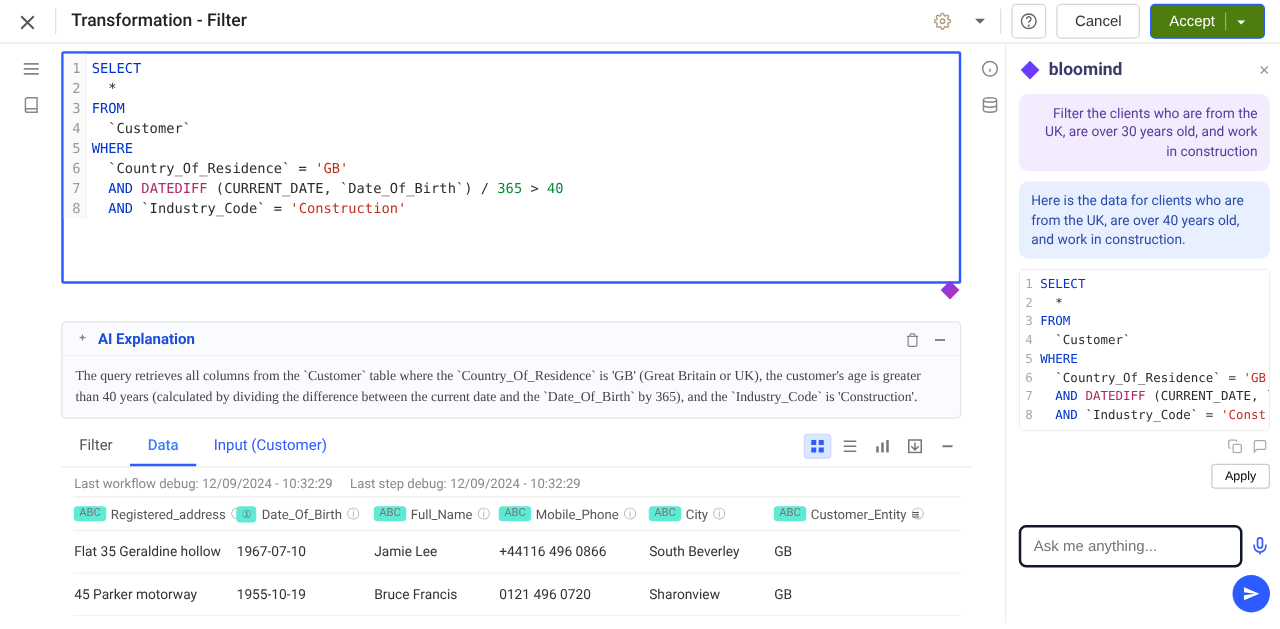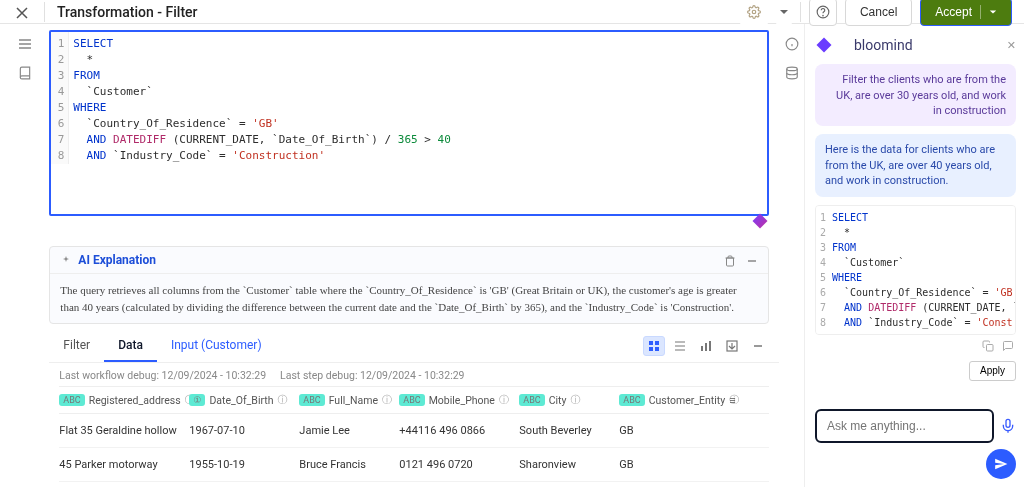--- a/index.html
+++ b/index.html
@@ -1,19 +1,19 @@
 <!DOCTYPE html>
 <html><head>
 <meta charset="utf-8">
 <style>
 * { margin: 0; padding: 0; box-sizing: border-box; }
 body { font-family: -apple-system, BlinkMacSystemFont, "Segoe UI", Roboto, Arial, sans-serif; font-size: 12px; color: #2d2d2d; background: #fff; width: 1024px; height: 503px; overflow: hidden; }
 
 
-.header { display: flex; align-items: center; justify-content: space-between; height: 24px; padding: 0 12px; border-bottom: 1px solid #e5e5e5; }
+.header { display: flex; align-items: center; justify-content: space-between; height: 35px; padding: 0 12px; border-bottom: 1px solid #e5e5e5; }
 .header-left { display: flex; align-items: center; gap: 12px; }
 .close-btn { background: none; border: none; cursor: pointer; padding: 4px; color: #555; font-size: 14px; }
 .vdiv { width: 1px; height: 20px; background: #e0e0e0; }
 .title { font-size: 14px; font-weight: 500; color: #222; }
 .header-right { display: flex; align-items: center; gap: 8px; }
 .icon-btn { background: #fff; border: 1px solid #d8d8d8; border-radius: 4px; width: 28px; height: 28px; display: flex; align-items: center; justify-content: center; cursor: pointer; color: #666; }
 .icon-btn.bare { border: none; }
 .gear { color: #b0a080; }
 .btn { height: 28px; padding: 0 14px; border-radius: 4px; border: 1px solid #d8d8d8; background: #fff; cursor: pointer; font-size: 12px; color: #333; }
 .btn.primary { background: #4d7c0f; color: #fff; border-color: #2c5cff; display: flex; align-items: center; }
@@ -45,41 +45,41 @@
 .panel { margin: 30px 10px 0 0; border: 1px solid #e5e5e5; border-radius: 4px; background: #fafbfe; }
 .panel-head { display: flex; align-items: center; justify-content: space-between; padding: 6px 10px; border-bottom: 1px solid #eee; }
 .panel-head .ttl { display: flex; align-items: center; gap: 6px; font-weight: 700; font-size: 12px; color: #1d4ed8; }
 .panel-head .acts { display: flex; gap: 10px; color: #888; }
 .panel-body { padding: 8px 10px; font-size: 11px; color: #444; line-height: 1.5; font-family: Liberation Serif, serif; }
 
 
 .tabs-row { display: flex; align-items: center; justify-content: space-between; border-bottom: 1px solid #eee; padding: 0 10px 0 0; margin-top: 6px; }
 .tabs { display: flex; align-items: flex-end; }
 .tab { padding: 8px 14px; font-size: 12px; color: #555; cursor: pointer; border-bottom: 2px solid transparent; }
-.tab.active { border-bottom-color: #2c5cff; color: #0f172a; font-weight: 500; }
+.tab.active { border-bottom-color: #2c5cff; color: #3b82f6; font-weight: 500; }
 .tab.link { color: #2c5cff; }
 .view-toggles { display: flex; gap: 4px; align-items: center; }
 .vt { width: 22px; height: 20px; border: 1px solid transparent; border-radius: 3px; display: flex; align-items: center; justify-content: center; cursor: pointer; color: #777; }
 .vt.active { background: #dbe6ff; color: #2c5cff; border-color: #c9d9ff; }
 
 
 .debug { padding: 6px 10px 4px; font-size: 10.5px; color: #888; display:flex; gap: 14px;}
 .table { margin: 0 10px; }
 .thead { display: flex; border-top: 1px solid #eee; border-bottom: 1px solid #eee; padding: 6px 0; font-size: 10.5px; color: #555; }
 .thead .col { display: flex; align-items: center; gap: 4px; }
 .pill { font-size: 9px; background: #5eead4; color: #777; padding: 1px 4px; border-radius: 3px; }
 .info { color: #aaa; font-size: 10px; }
 .col.c1 { width: 130px; } .col.c2 { width: 110px; } .col.c3 { width: 100px; }
 .col.c4 { width: 120px; } .col.c5 { width: 100px; } .col.c6 { width: 110px; } .col.c7 { width: 40px; }
 .trow { display: flex; padding: 10px 0; font-size: 11px; color: #333; border-bottom: 1px solid #f2f2f2; }
 .trow .col { padding-right: 6px; }
 
 
 .brand { display: flex; align-items: center; gap: 6px; padding: 4px 0 10px; justify-content: space-between; }
-.brand .bname { display:flex; align-items:center; gap:21px; font-weight:400; font-size:14px; color: #3a3a6a; }
+.brand .bname { display:flex; align-items:center; gap:6px; font-weight:700; font-size:14px; color: #3a3a6a; }
 .brand .x { color:#999; cursor:pointer; font-size: 11px; }
 .bubble { border-radius: 8px; padding: 8px 10px; font-size: 11px; line-height: 1.4; margin-bottom: 8px; }
 .bubble.user { background: #f3ecff; color: #5a3a9a; text-align: right; }
 .bubble.asst { background: #e8f0ff; color: #2a4aaa; }
 .mini-code { border: 1px solid #eee; border-radius: 4px; background: #fff; font-family: Menlo, Consolas, monospace; font-size: 10px; line-height: 1.5; padding: 4px 0 4px 0; overflow-x: auto; }
 .mini-code .row { display: flex; }
 .mini-code .g { width: 16px; text-align: right; color: #aaa; padding-right: 6px; flex-shrink:0;}
 .mini-code .c { white-space: pre; }
 .side-actions { display: flex; justify-content: flex-end; gap: 8px; padding: 4px 2px; color: #aaa; }
 .apply-btn { align-self: flex-end; margin-top: 4px; height: 20px; padding: 0 10px; font-size: 10px; border: 1px solid #ccc; background: #fff; border-radius: 3px; cursor: pointer; }

